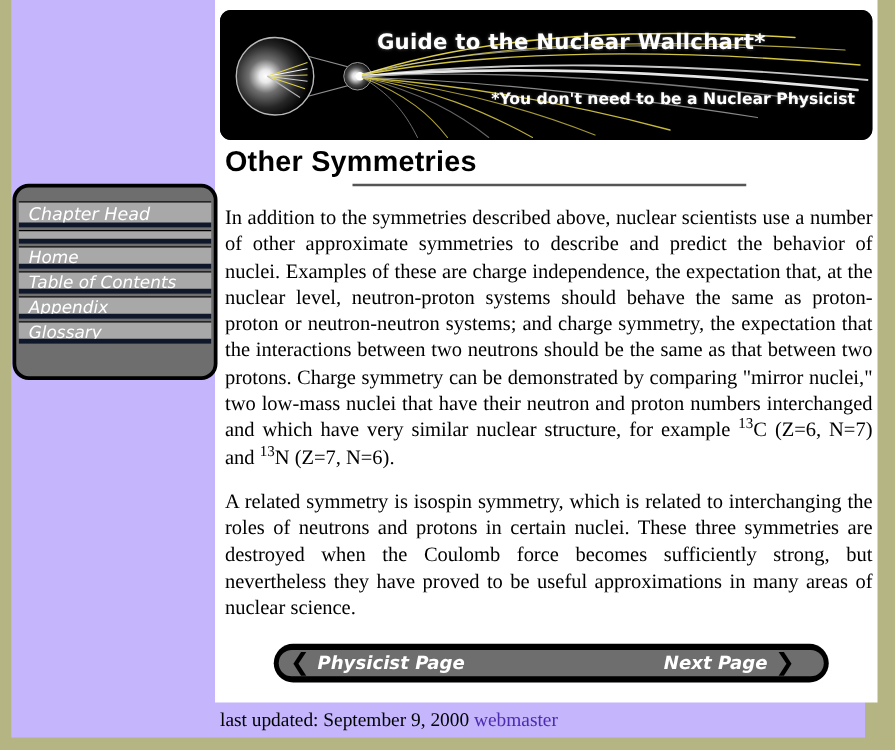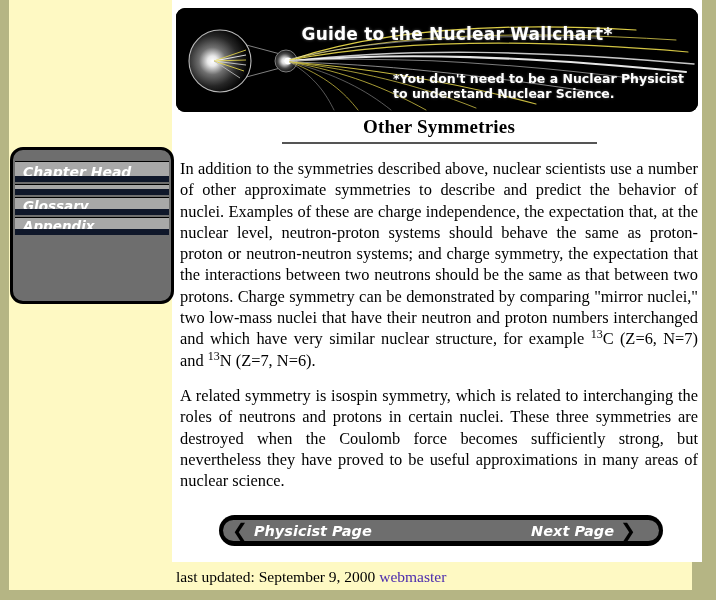--- a/index.html
+++ b/index.html
@@ -12,21 +12,21 @@
     overflow: hidden;
     background: #b5b584;
     font-family: "Liberation Serif", serif;
   }
 
   
   #page {
     position: absolute;
     left: 0; top: 0;
     width: 692px; height: 600px;
-    background: #fef9c3;
+    background: #c4b5fd;
   }
   .edge-left {
     position: absolute;
     left: 0; top: 0;
     width: 9px; height: 592px;
     background: #b5b584;
   }
   .edge-right {
     position: absolute;
     left: 708px; top: 0;
@@ -96,25 +96,25 @@
     box-sizing: border-box;
     overflow: hidden;
   }
   .nav-bar {
     display: block;
     height: 19px;
     line-height: 19px;
     margin: 0 2px 2px 2px;
     background: #a8a8a8;
     border-top: 1px solid #000;
-    border-bottom: 6px solid #0f172a;
+    border-bottom: 4px solid #0f172a;
     color: #ffffff;
     font-family: "DejaVu Sans", sans-serif;
     font-style: italic;
-    font-weight: bold;
+    font-weight: normal;
     font-size: 13.5px;
     padding-left: 8px;
     box-sizing: border-box;
     text-decoration: none;
     white-space: nowrap;
     overflow: hidden;
   }
   .nav-head {
     margin-top: 11px;
     height: 21px;
@@ -125,24 +125,24 @@
   .nav-link { height: 18px; line-height: 17px; }
 
   
   #article {
     position: absolute;
     left: 180px; top: 116px;
     width: 518px;
   }
   .page-title {
     margin: 0;
-    text-align: center;
-    font-family: Liberation Serif, serif;
+    text-align: left;
+    font-family: Liberation Sans, sans-serif;
     font-weight: bold;
-    font-size: 19px;
+    font-size: 23px;
     color: #000000;
     letter-spacing: .2px;
   }
   .title-rule {
     width: 315px;
     height: 0;
     margin: 4px auto 0 auto;
     border-top: 2px solid #555555;
   }
   .para {
@@ -267,29 +267,30 @@
         <path d="M114,54 C170,64 210,80 250,102" stroke="#e8d84a" stroke-width=".9" opacity=".8"></path>
         <path d="M114,54 C160,66 190,82 215,102" stroke="#8f8f8f" stroke-width=".9" opacity=".7"></path>
         <path d="M114,54 C150,68 168,84 182,102" stroke="#e8d84a" stroke-width=".9" opacity=".75"></path>
         <path d="M114,54 C140,70 150,86 158,102" stroke="#a8a8a8" stroke-width=".8" opacity=".65"></path>
         <path d="M114,51 C200,30 320,26 420,30" stroke="#ffffff" stroke-width=".8" opacity=".55"></path>
       </g>
     </svg>
     <div class="banner-title">Guide to the Nuclear Wallchart*</div>
     <div class="banner-sub">
       <div>*You don't need to be a Nuclear Physicist</div>
-      <div>to understand Nuclear Science.</div>
     </div>
   </div>
 
   <div id="sidebar">
     <div class="nav-bar nav-head">Chapter Head</div>
     <div class="nav-bar nav-gap"></div>
+    <a class="nav-bar nav-link" href="#">Home</a>
+    <a class="nav-bar nav-link" href="#">Table of Contents</a>
+    <a class="nav-bar nav-link" href="#">Appendix</a>
     <a class="nav-bar nav-link" href="#">Glossary</a>
-    <a class="nav-bar nav-link" href="#">Appendix</a>
   </div>
 
   <div id="article">
     <h1 class="page-title">Other Symmetries</h1>
     <div class="title-rule"></div>
 
     <p class="para"><span>In addition to the symmetries described above, nuclear scientists use a number of other approximate symmetries to describe and predict the behavior of nuclei. Examples of these are charge independence, the expectation that, at the nuclear level, neutron-proton systems should behave the same as proton-proton or neutron-neutron systems; and charge symmetry, the expectation that the interactions between two neutrons should be the same as that between two protons. Charge symmetry can be demonstrated by comparing "mirror nuclei," two low-mass nuclei that have their neutron and proton numbers interchanged and which have very similar nuclear structure, for example </span><sup>13</sup><span>C</span><span> (Z=6, N=7) and </span><sup>13</sup><span>N</span><span> (Z=7, N=6).</span></p>
 
     <p class="para">A related symmetry is isospin symmetry, which is related to interchanging the roles of neutrons and protons in certain nuclei. These three symmetries are destroyed when the Coulomb force becomes sufficiently strong, but nevertheless they have proved to be useful approximations in many areas of nuclear science.</p>
   </div>

